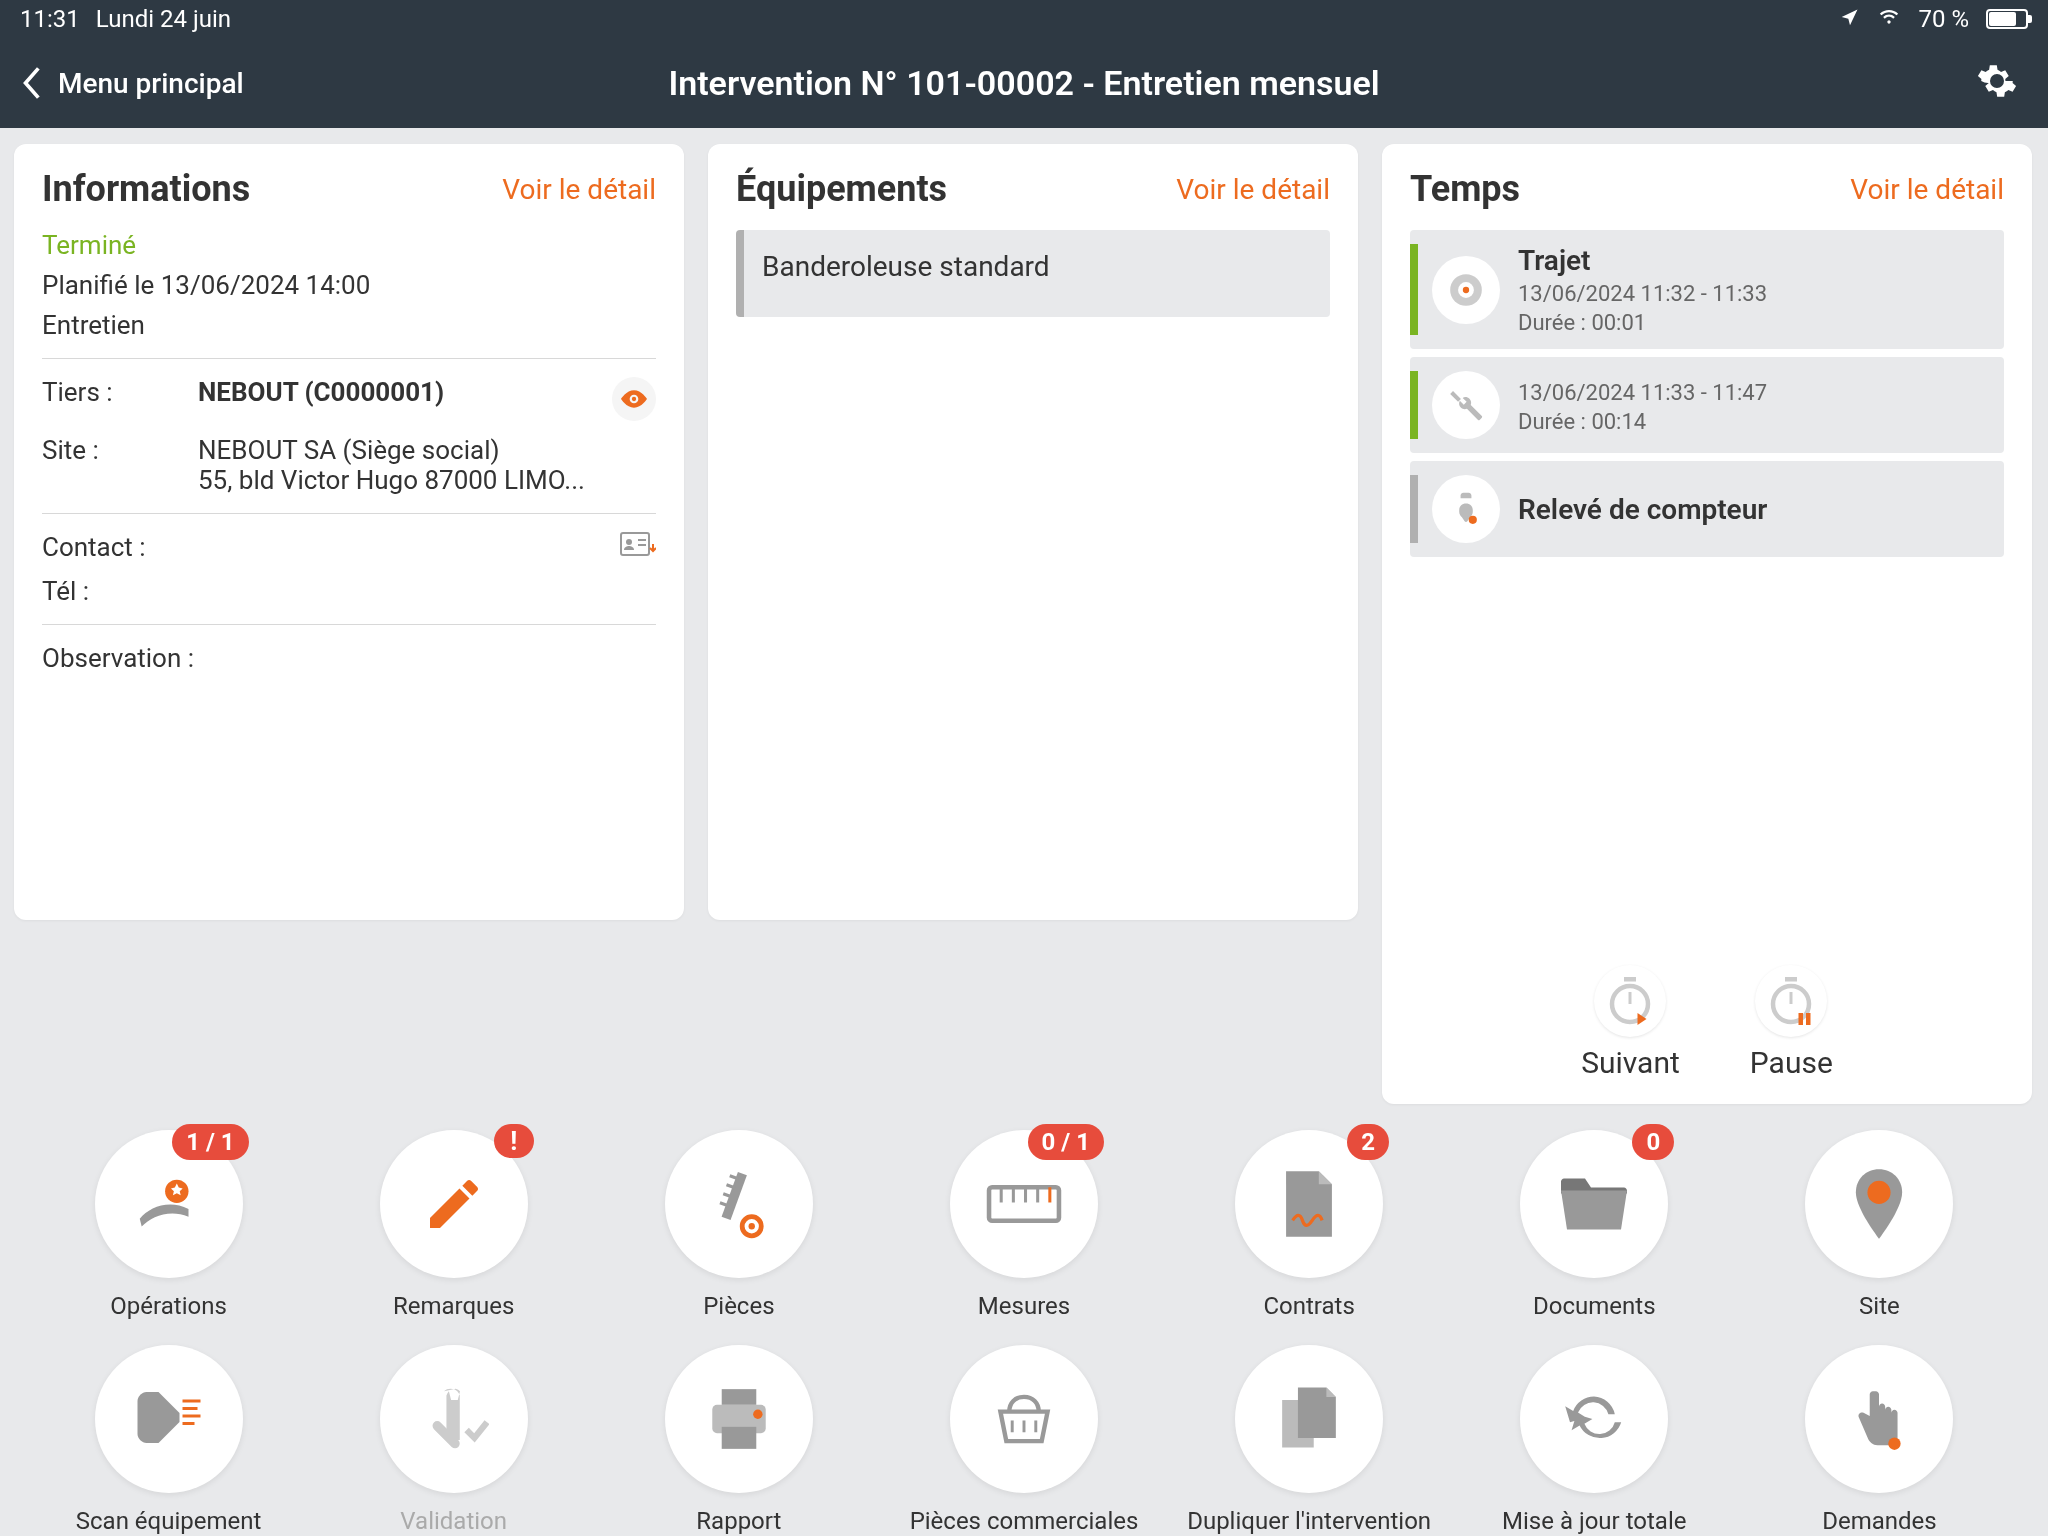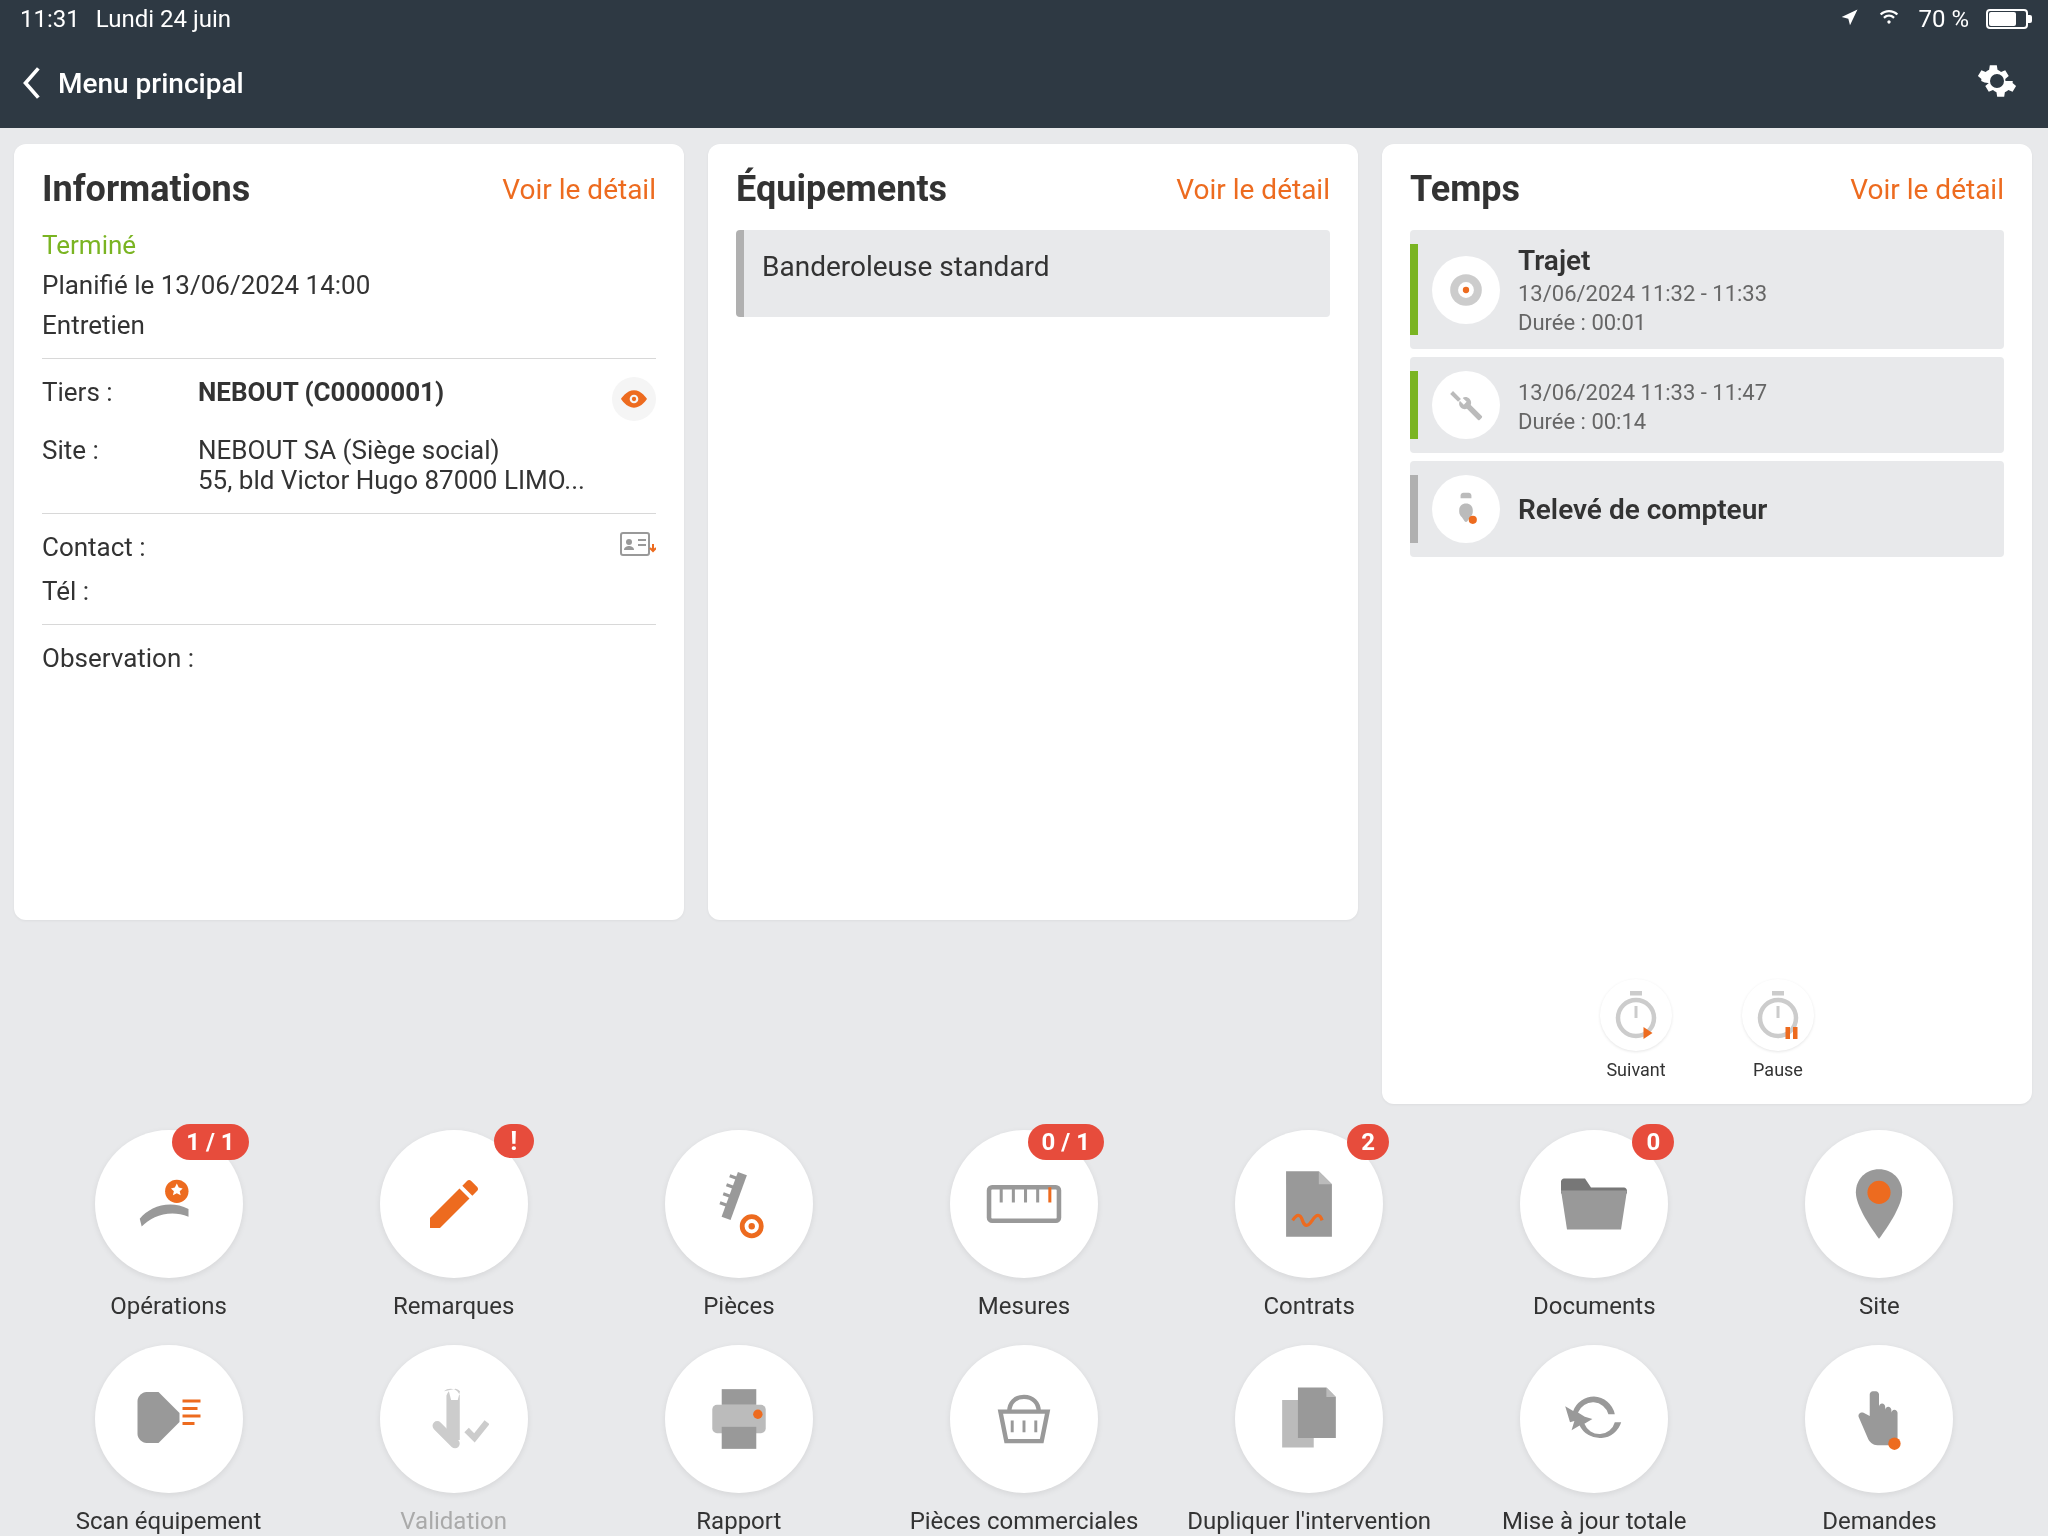--- a/index.html
+++ b/index.html
@@ -188,21 +188,21 @@
   width: 72px;
   height: 72px;
   background: #fff;
   border-radius: 50%;
   display: flex;
   align-items: center;
   justify-content: center;
   box-shadow: 0 1px 3px rgba(0,0,0,0.1);
 }
 .temps-action-label {
-  font-size: 18px;
+  font-size: 30px;
   color: #333;
 }
 .bottom-grid {
   display: grid;
   grid-template-columns: repeat(7, 1fr);
   padding: 10px 38px;
   column-gap: 10px;
   row-gap: 40px;
   gap: 24px;
 }
@@ -303,20 +303,21 @@
   </div>
 </div>
 
 <div class="nav-header">
   <div class="back-btn">
     <svg width="22" height="38" viewBox="0 0 24 40" fill="none" stroke="#fff" stroke-width="4">
         <path d="M20 4 L6 20 L20 36"></path>
       </svg>
     <span>Menu principal</span>
   </div>
+  <div class="nav-title">Intervention N° 101-00002 - Entretien mensuel</div>
   <div class="gear-icon">
     <svg width="42" height="42" viewBox="0 0 24 24" fill="#fff">
         <path d="M12 8a4 4 0 100 8 4 4 0 000-8zm9 4a7 7 0 01-.1 1.2l2 1.6-2 3.4-2.4-1a7 7 0 01-2 1.2l-.4 2.6h-4l-.4-2.6a7 7 0 01-2-1.2l-2.4 1-2-3.4 2-1.6A7 7 0 013 12c0-.4 0-.8.1-1.2l-2-1.6 2-3.4 2.4 1a7 7 0 012-1.2L7.9 3h4l.4 2.6a7 7 0 012 1.2l2.4-1 2 3.4-2 1.6c.1.4.1.8.1 1.2z"></path>
       </svg>
   </div>
 </div>
 
 <div class="content">
   <div class="card card-info">
     <div class="card-header">

